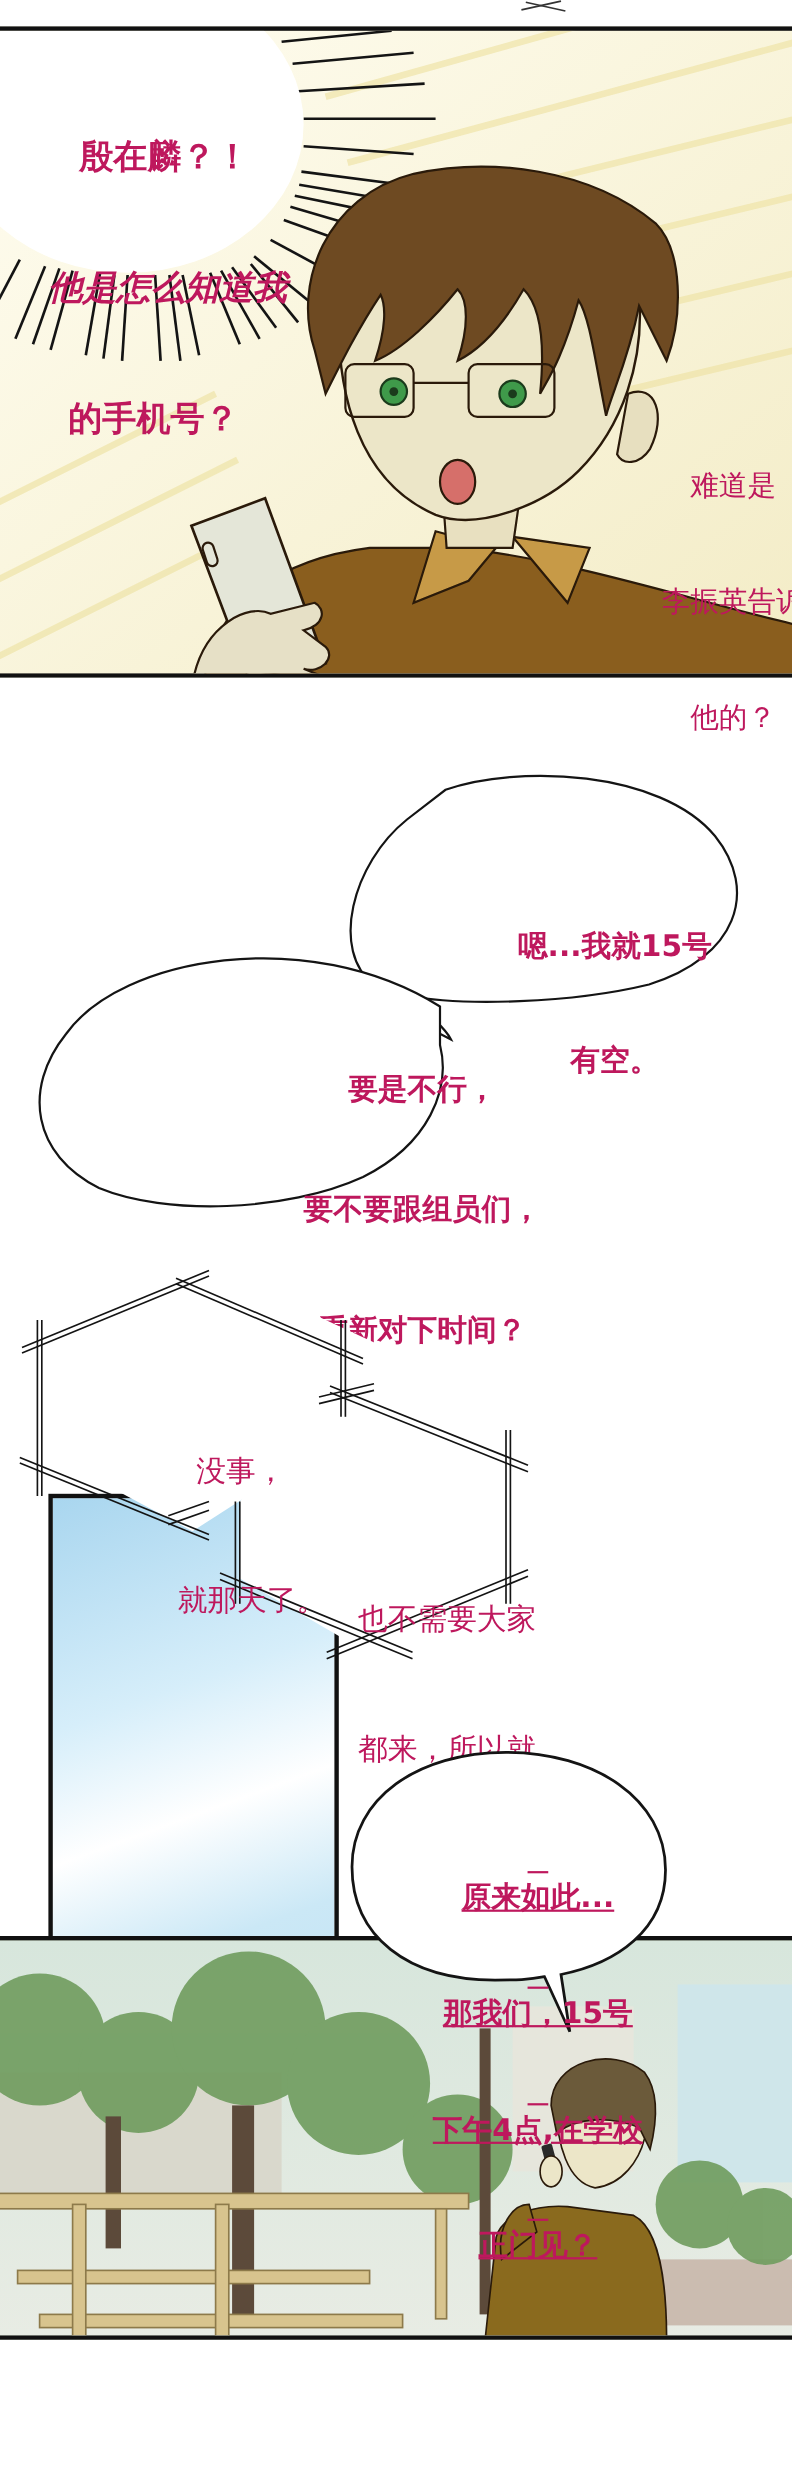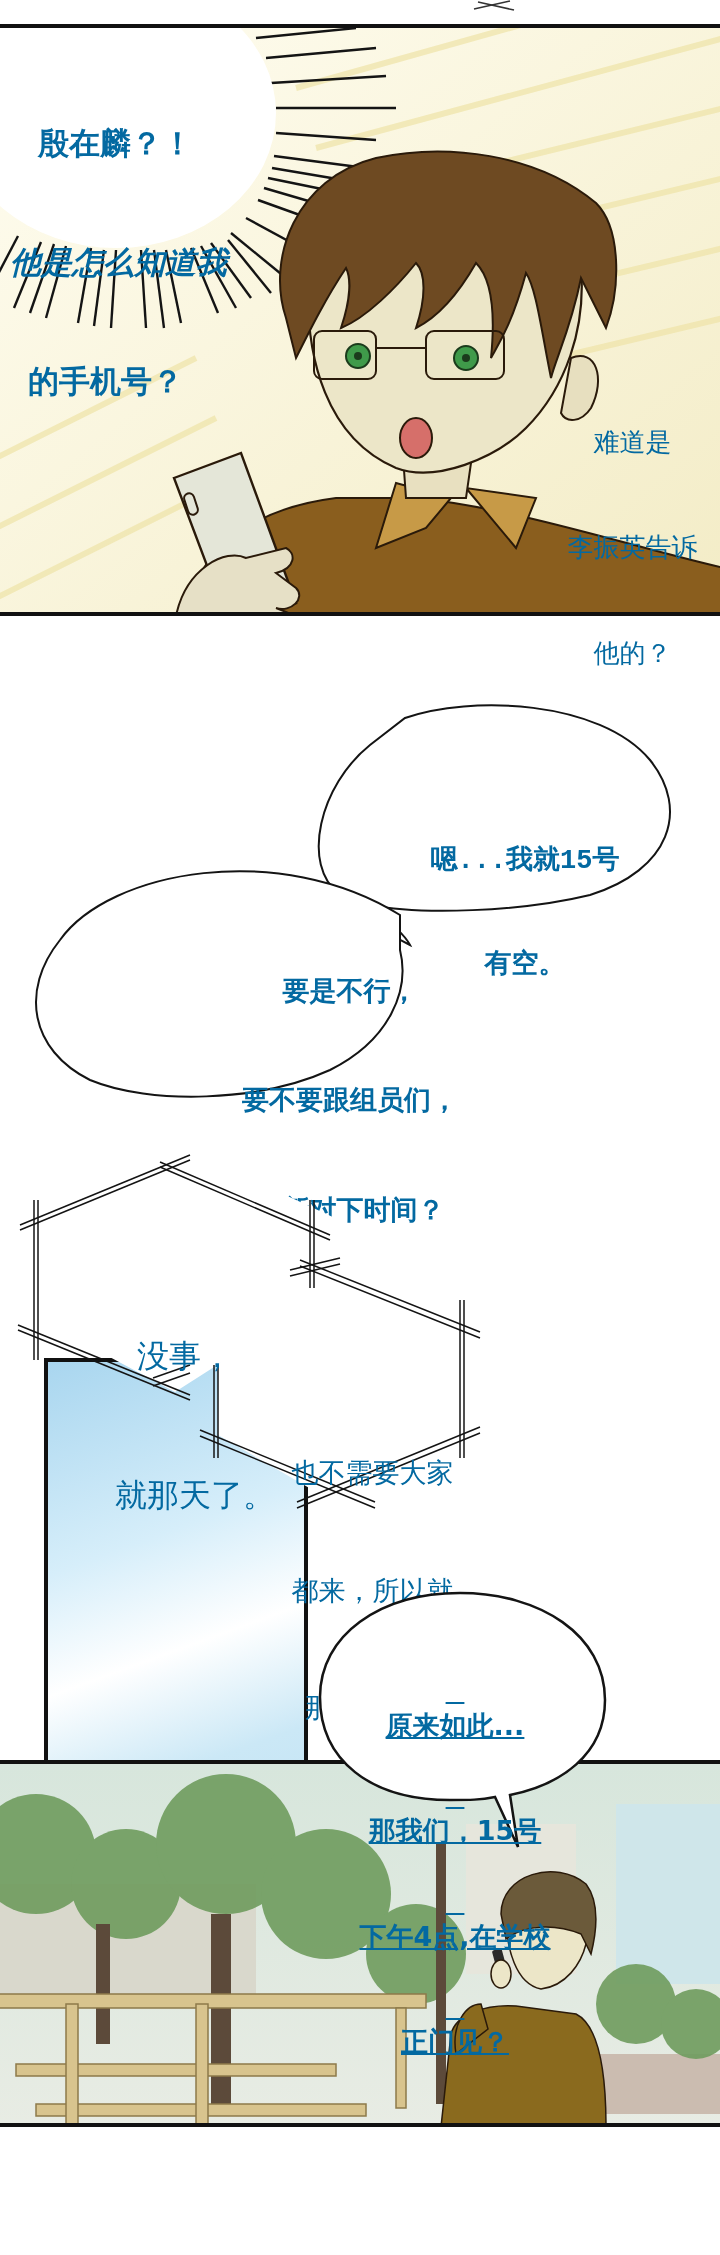--- a/index.html
+++ b/index.html
@@ -1,20 +1,20 @@
 <!DOCTYPE html>
 <html><head>
 <meta charset="utf-8">
 <style>
   * { box-sizing: border-box; margin: 0; padding: 0; }
   html, body { width: 720px; height: 2255px; background: #ffffff; overflow: hidden; }
   body { position: relative; font-family: "DejaVu Sans", "Liberation Sans", sans-serif; color: #111; }
   .abs { position: absolute; }
   .panel { position: absolute; border: 4px solid #111; overflow: hidden; }
-  .text { position: absolute; text-align: center; font-weight: bold; line-height: 1.28; white-space: pre; color: #0369a1; }
+  .text { position: absolute; text-align: center; font-weight: bold; line-height: 1.28; white-space: pre; color: #be185d; margin-left: 34px; }
   svg { display: block; }
 </style>
 </head>
 <body>
 
 <div class="panel" style="left:-4px; top:24px; width:728px; height:592px; border-left:none; border-right:none; background:#fbf8e6;">
   <svg width="728" height="588" viewBox="0 0 728 588">
     <defs>
       <linearGradient id="bgGrad" x1="0" y1="0" x2="1" y2="1">
         <stop offset="0" stop-color="#fffdf1"></stop>
@@ -119,21 +119,21 @@
 </svg>
 
 <svg class="abs" style="left:0; top:690px;" width="720" height="420">
 
   <path d="M405 28 C470 5 600 10 650 70 C690 120 670 180 590 205 C520 222 420 225 370 215
            C390 232 405 245 410 255 C380 240 350 220 340 205 C300 175 320 95 370 55 Z" fill="#fff" stroke="#141414" stroke-width="2"></path>
 
   <path d="M400 225 C280 150 110 180 60 250 C20 300 30 360 90 390 C150 415 260 412 330 380
            C390 350 410 300 400 260 Z" fill="#fff" stroke="#141414" stroke-width="2"></path>
 </svg>
-<div class="text" style="left:410px; top:775px; width:230px; font-size:27px;font-family:Liberation Mono, monospace;">
+<div class="text" style="left:410px; top:775px; width:230px; font-size:27px;">
   <div>嗯...我就15号</div>
   <div>有空。</div>
 </div>
 <div class="text" style="left:200px; top:900px; width:300px; font-size:27px; line-height:1.35;">
   <div>要是不行，</div>
   <div>要不要跟组员们，</div>
   <div>重新对下时间？</div>
 </div>
 
 <div class="panel" style="left:44px; top:1358px; width:264px; height:524px; background:linear-gradient(160deg,#a9d6ef 0%,#d6eefa 35%,#ffffff 55%,#cbe8f6 75%,#bfe1f3 100%);">
@@ -166,21 +166,21 @@
     <line x1="460" y1="160" x2="460" y2="318"></line>
       <line x1="464" y1="160" x2="464" y2="318"></line>
     <line x1="214" y1="225" x2="214" y2="318"></line>
       <line x1="218" y1="225" x2="218" y2="318"></line>
     <line x1="200" y1="290" x2="375" y2="362"></line>
       <line x1="200" y1="296" x2="375" y2="368"></line>
     <line x1="297" y1="362" x2="480" y2="287"></line>
       <line x1="297" y1="368" x2="480" y2="293"></line>
   </g>
 </svg>
-<div class="text" style="left:95px; top:1240px; width:200px; font-size:32px; font-weight:normal; line-height:1.45;">
+<div class="text" style="left:95px; top:1240px; width:200px; font-size:27px; font-weight:normal; line-height:1.45;">
   <div style="padding-right:20px;">没事，</div>
   <div>就那天了。</div>
 </div>
 <div class="text" style="left:265px; top:1375px; width:215px; font-size:27px; font-weight:normal; line-height:1.45;">
   <div>也不需要大家</div>
   <div>都来，所以就</div>
   <div>那天好了。</div>
 </div>
 
 <div class="panel" style="left:-4px; top:1760px; width:728px; height:367px; border-left:none; border-right:none; background:#c9d8c4; z-index:1;">

